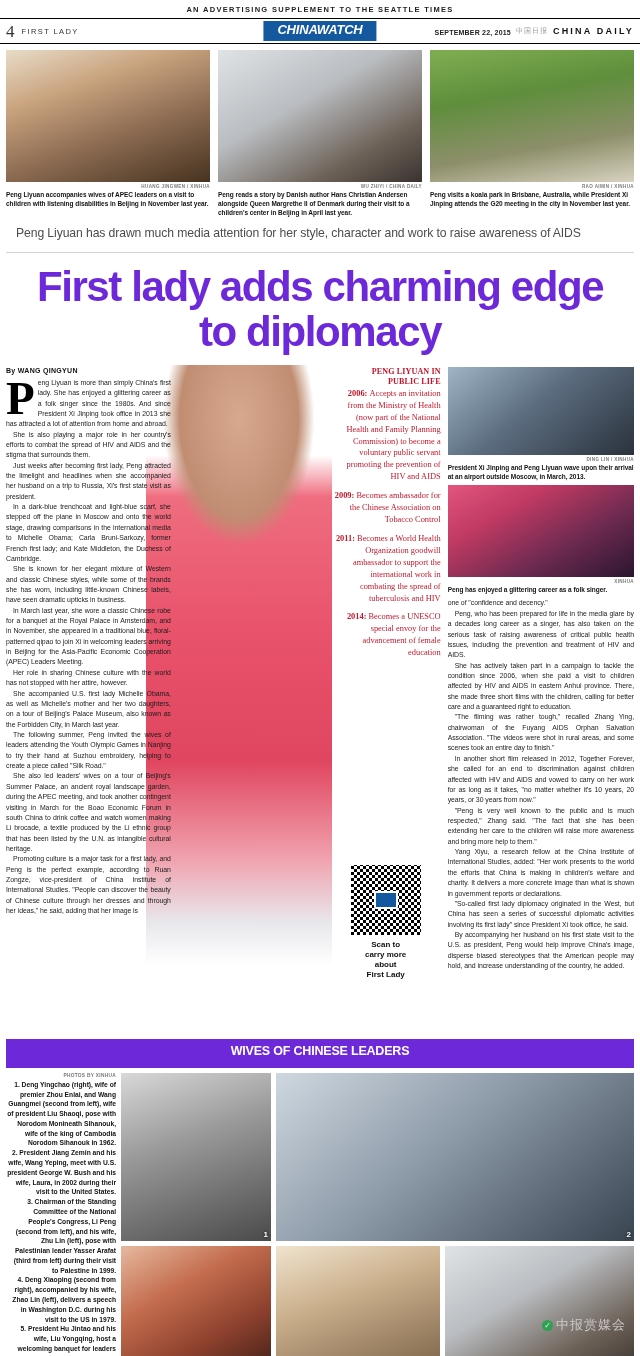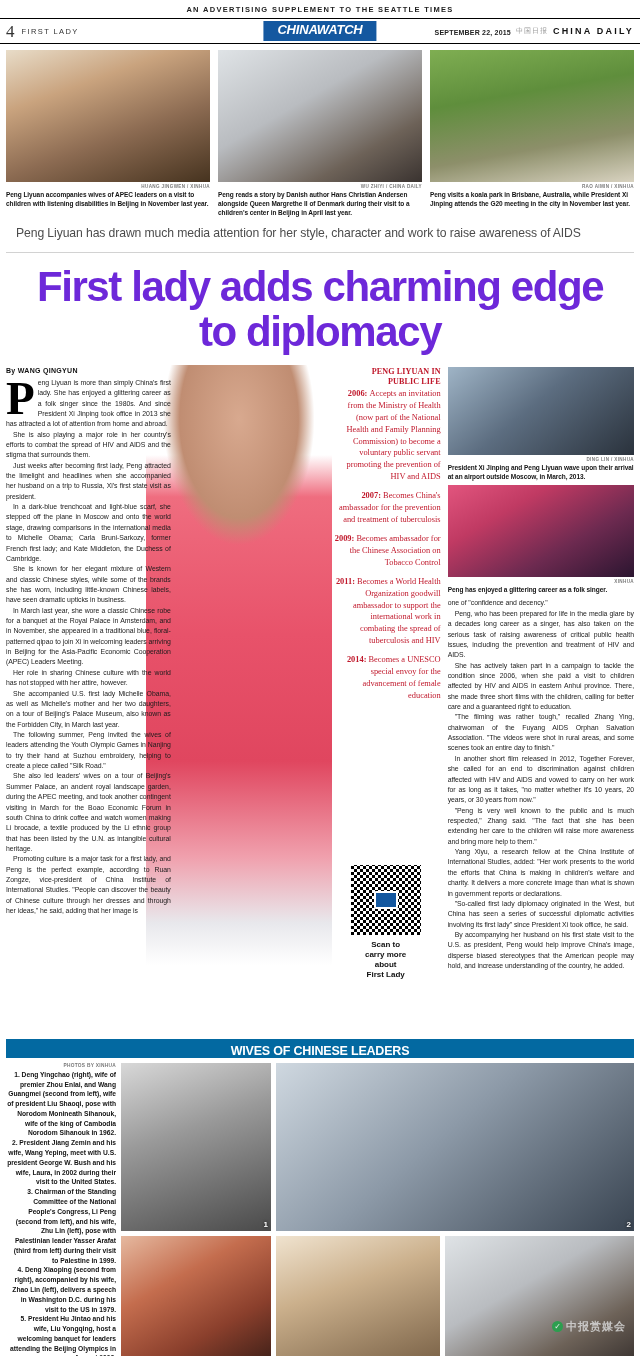--- a/index.html
+++ b/index.html
@@ -159,24 +159,24 @@
   }
 
   
   .rphoto { width: 100%; background: #c3c9ce; }
   .rp1 { height: 88px; }
   .rp2 { height: 92px; }
 
   
   .section-bar {
     margin: 6px 6px 0;
-    background: #0369a1; color: #fff;
+    background: #6d28d9; color: #fff;
     text-align: center;
     font-size: 12.5px; font-weight: 800; letter-spacing: -0.2px;
-    padding: 5px 0 0;
+    padding: 5px 0 10px;
   }
   .bottom-area {
     display: flex; gap: 5px; padding: 5px 6px 6px; height: 310px;
   }
   .bl-col { width: 110px; }
   .photos-credit {
     font-size: 4.8px; color: #777; text-align: right; font-weight: 700;
     letter-spacing: .3px; margin-bottom: 2px;
   }
   .numlist {
@@ -199,21 +199,21 @@
     opacity: .85;
   }
   .wm-dot {
     width: 11px; height: 11px; border-radius: 50%;
     background: #1fa54a; position: relative;
   }
   .wm-dot::after{
     content:"✓"; position:absolute; inset:0; color:#fff;
     font-size:8px; line-height:11px; text-align:center;
   }
-  .wm-text { font-size: 11px; color: #d8d8d8; letter-spacing: 1px; font-weight: 700; text-align: center; }
+  .wm-text { font-size: 13px; color: #d8d8d8; letter-spacing: 1px; font-weight: 400; text-align: center; }
 
   
   .ph-a { background: linear-gradient(160deg,#e8dcc8 0%,#c9a37e 30%,#8c6b52 62%,#46331f 100%); }
   .ph-b { background: linear-gradient(150deg,#dfe3e6 0%,#b9bcc0 40%,#6d6258 75%,#3a3330 100%); }
   .ph-c { background: linear-gradient(170deg,#7fae52 0%,#5f8e3c 35%,#8d8f6a 70%,#d8d2c0 100%); }
   .ph-d { background: linear-gradient(140deg,#9fb4c6 0%,#5c6d80 45%,#2a323c 100%); }
   .ph-e { background: linear-gradient(150deg,#e2557e 0%,#c03a63 30%,#6d2a50 65%,#2b1530 100%); }
   .ph-f { background: linear-gradient(160deg,#d8d8d8 0%,#9a9a9a 40%,#4a4a4a 100%); }
   .ph-g { background: linear-gradient(150deg,#e6b9a0 0%,#c46d4e 35%,#8a3f2c 70%,#402018 100%); }
   .ph-h { background: linear-gradient(140deg,#cfd8e0 0%,#8d9aa8 45%,#394451 100%); }
@@ -288,21 +288,20 @@
     </div>
 
     <div class="col-mid">
       <div class="timeline">
         <div class="tl-title">
           <div>PENG LIYUAN IN</div>
           <div>PUBLIC LIFE</div>
         </div>
         <div id="timeline-items">
             <div class="tl-item"><b>2006: </b><span>Accepts an invitation from the Ministry of Health (now part of the National Health and Family Planning Commission) to become a voluntary public servant promoting the prevention of HIV and AIDS</span></div>
-            <div class="tl-item"><b>2007: </b><span>Becomes China's ambassador for the prevention and treatment of tuberculosis</span></div>
             <div class="tl-item"><b>2009: </b><span>Becomes ambassador for the Chinese Association on Tobacco Control</span></div>
             <div class="tl-item"><b>2011: </b><span>Becomes a World Health Organization goodwill ambassador to support the international work in combating the spread of tuberculosis and HIV</span></div>
             <div class="tl-item"><b>2014: </b><span>Becomes a UNESCO special envoy for the advancement of female education</span></div>
           </div>
       </div>
       <div class="qr-block">
         <div class="qr"></div>
         <div class="qr-cap">
           <div>Scan to</div>
           <div>carry more</div>

